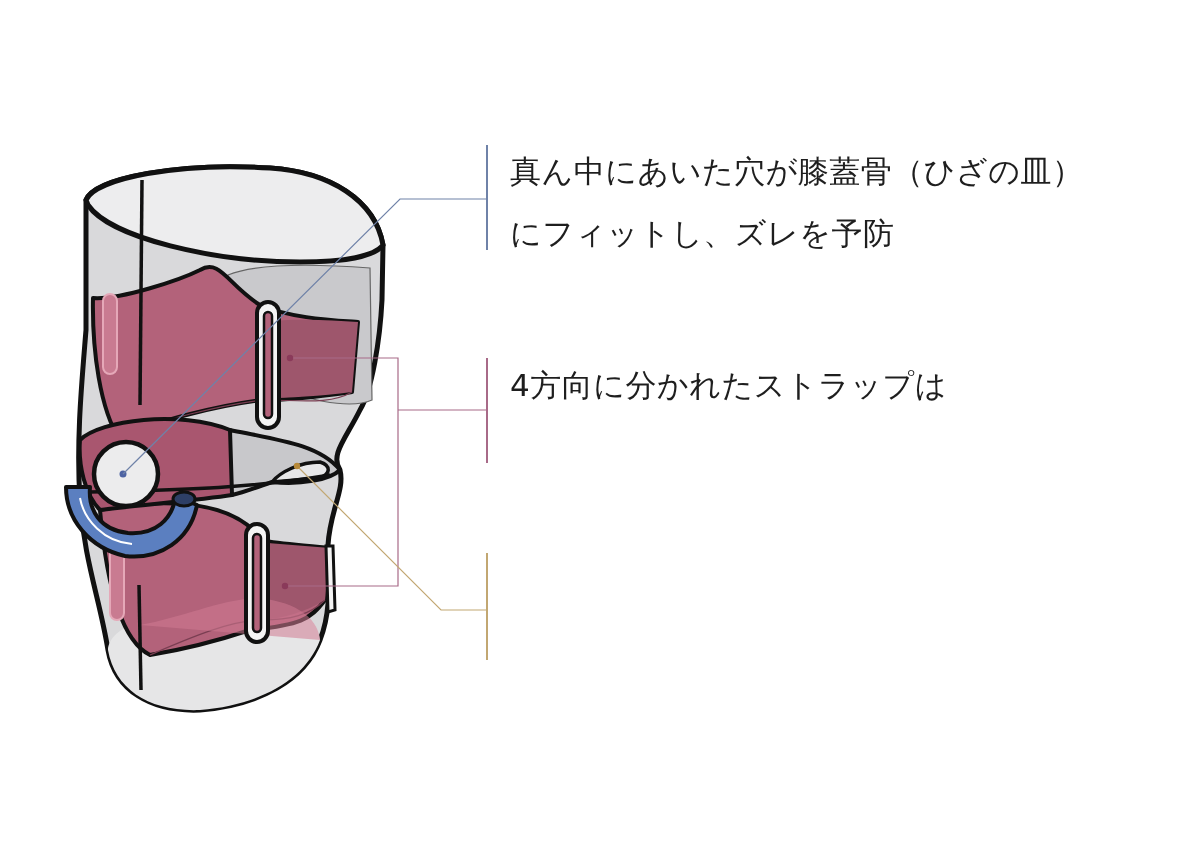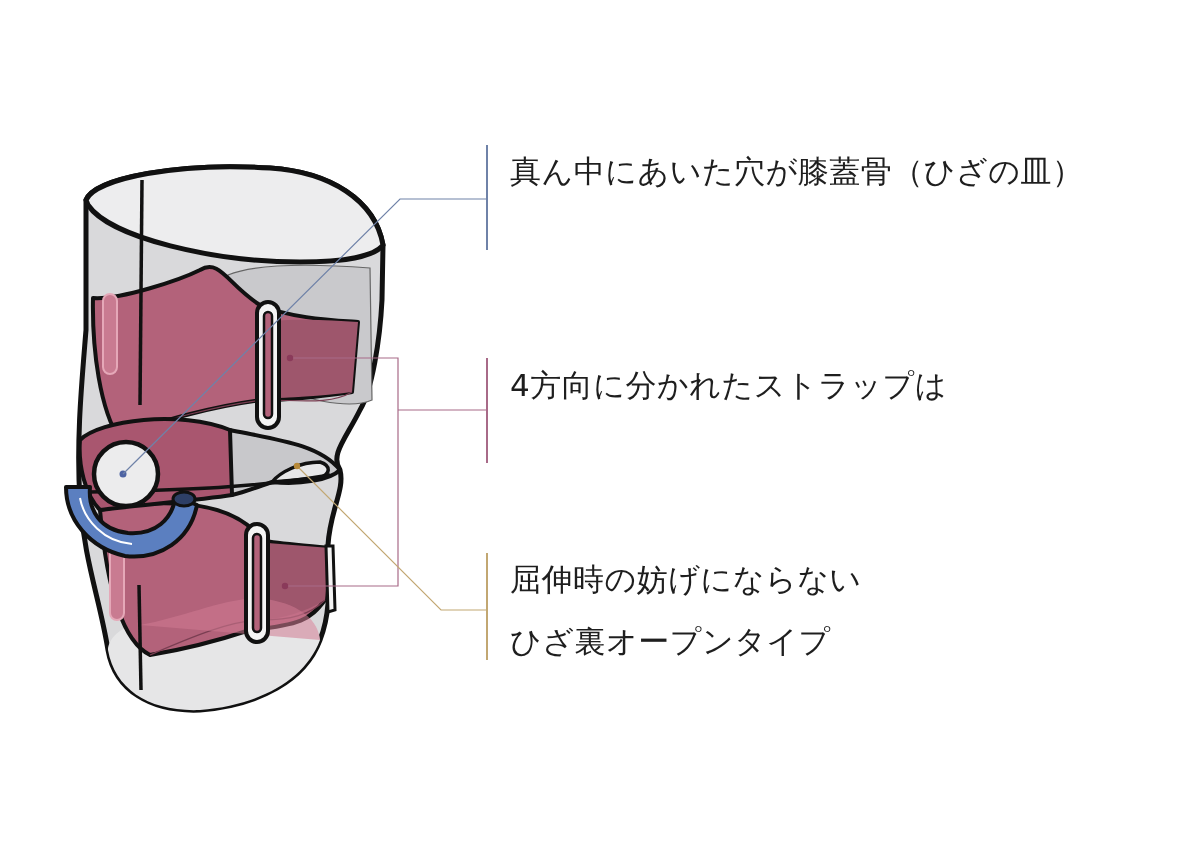--- a/index.html
+++ b/index.html
@@ -107,21 +107,18 @@
 
     <g>
       <polyline points="297,466 441,610 487,610" fill="none" stroke="#c2a772" stroke-width="1.2"></polyline>
       <circle cx="297" cy="466" r="3.2" fill="#b88a3a"></circle>
       <line x1="487" y1="553" x2="487" y2="660" stroke="#c2a772" stroke-width="2"></line>
     </g>
   </svg>
 
   <div id="c1" class="callout-text">
     <div>真ん中にあいた穴が膝蓋骨（ひざの皿）</div>
+    <div>にフィットし、ズレを予防</div>
   </div>
   <div id="c2" class="callout-text">
     <div>4方向に分かれたストラップは</div>
   </div>
-  <div id="c3" class="callout-text">
-    <div>屈伸時の妨げにならない</div>
-    <div>ひざ裏オープンタイプ</div>
-  </div>
 </div>
 
 </body></html>

